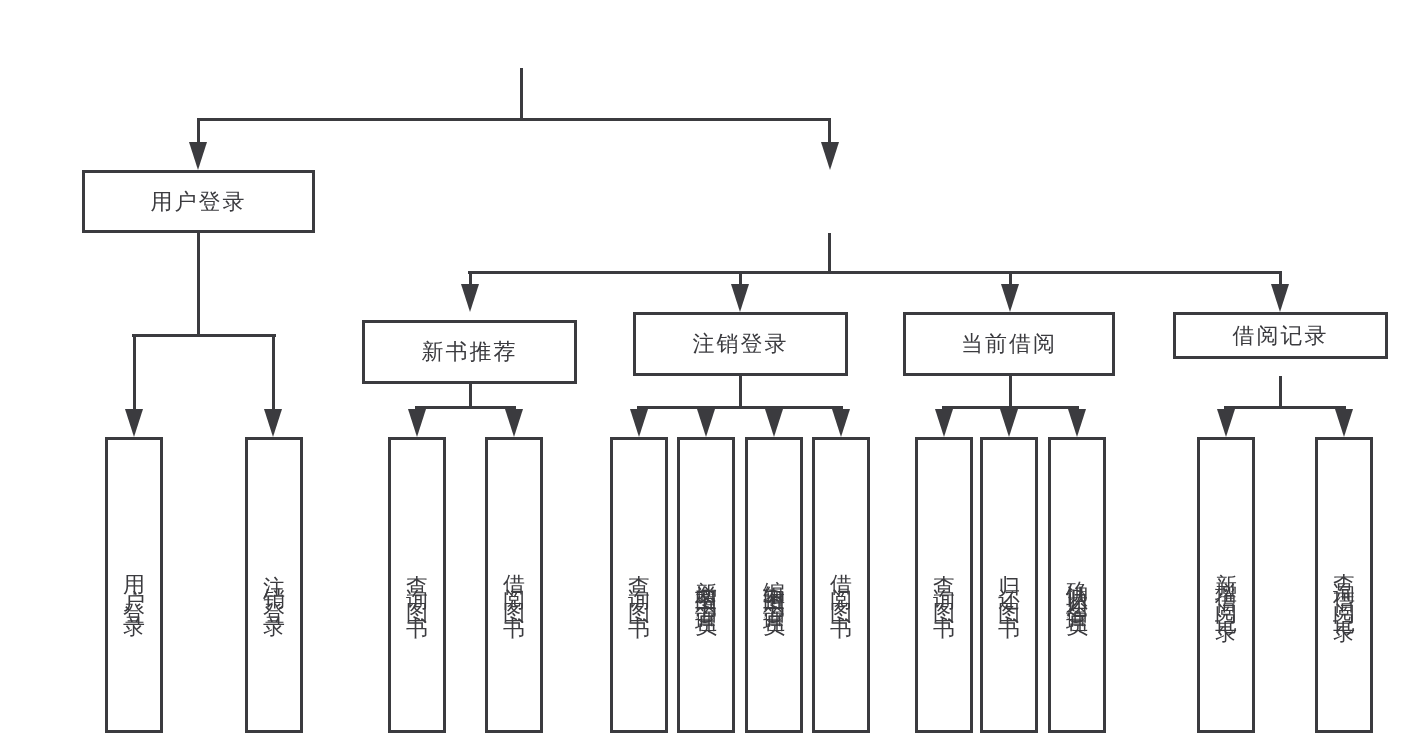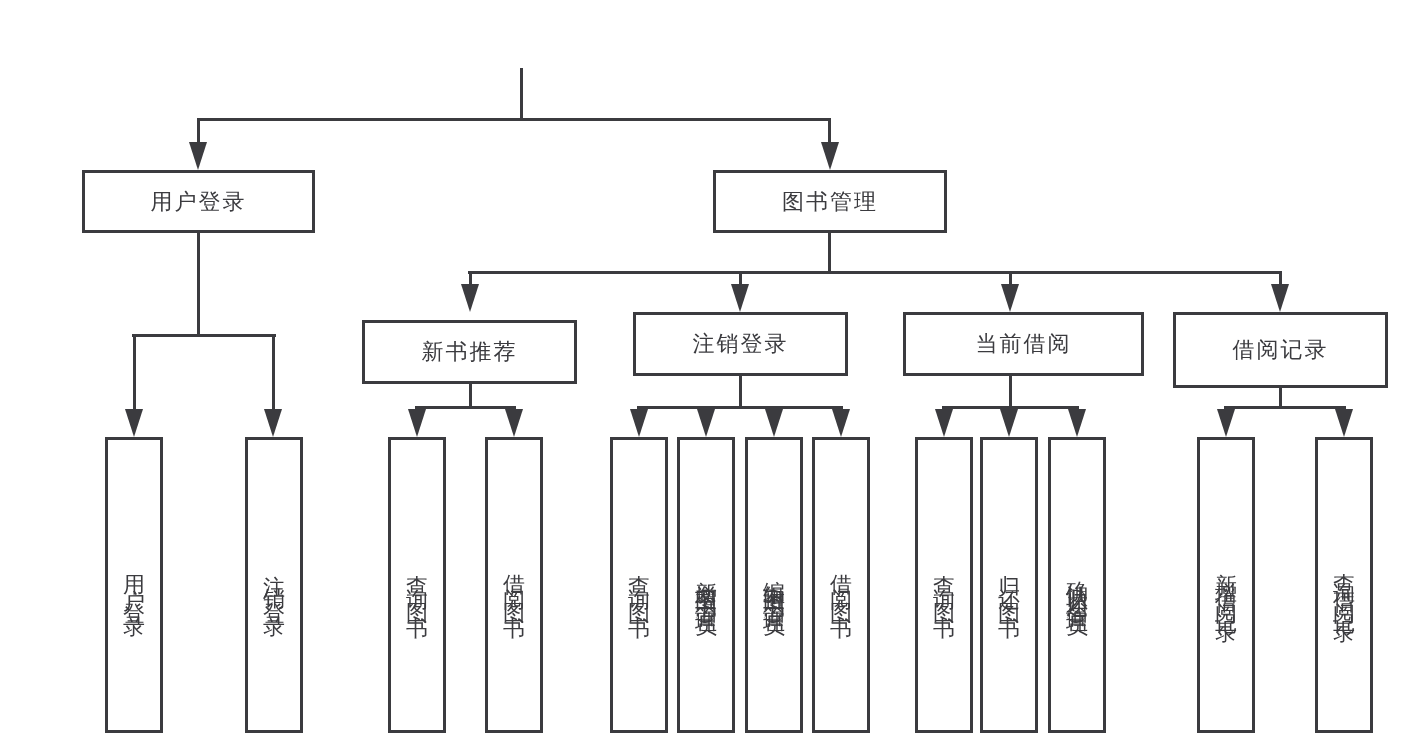--- a/index.html
+++ b/index.html
@@ -88,34 +88,31 @@
 
   <div class="vl" style="left:1279px;top:376px;height:32px"></div>
   <div class="hl" style="left:1224px;top:406px;width:122px"></div>
   <div class="ah" style="left:1217px;top:409px"></div>
   <div class="ah" style="left:1335px;top:409px"></div>
 
 
   <div class="box h" style="left:82px;top:170px;width:233px;height:63px">
     <span>用户登录</span>
   </div>
-  <div class="box h" style="left:713px;top:170px;width:234px;height:63px">
-    <span>图书管理</span>
-  </div>
 
   <div class="box h" style="left:362px;top:320px;width:215px;height:64px">
     <span>新书推荐</span>
   </div>
   <div class="box h" style="left:633px;top:312px;width:215px;height:64px">
     <span>注销登录</span>
   </div>
-  <div class="box h" style="left:903px;top:312px;width:241px;height:64px">
+  <div class="box h" style="left:903px;top:312px;width:212px;height:64px">
     <span>当前借阅</span>
   </div>
-  <div class="box h" style="left:1173px;top:312px;width:215px;height:76px">
+  <div class="box h" style="left:1173px;top:312px;width:215px;height:47px">
     <span>借阅记录</span>
   </div>
 
   <div class="box v" style="left:105px;top:437px;width:58px;height:296px">
     <span class="vt ls4">用户登录</span>
   </div>
   <div class="box v" style="left:245px;top:437px;width:58px;height:296px">
     <span class="vt ls4">注销登录</span>
   </div>
 

